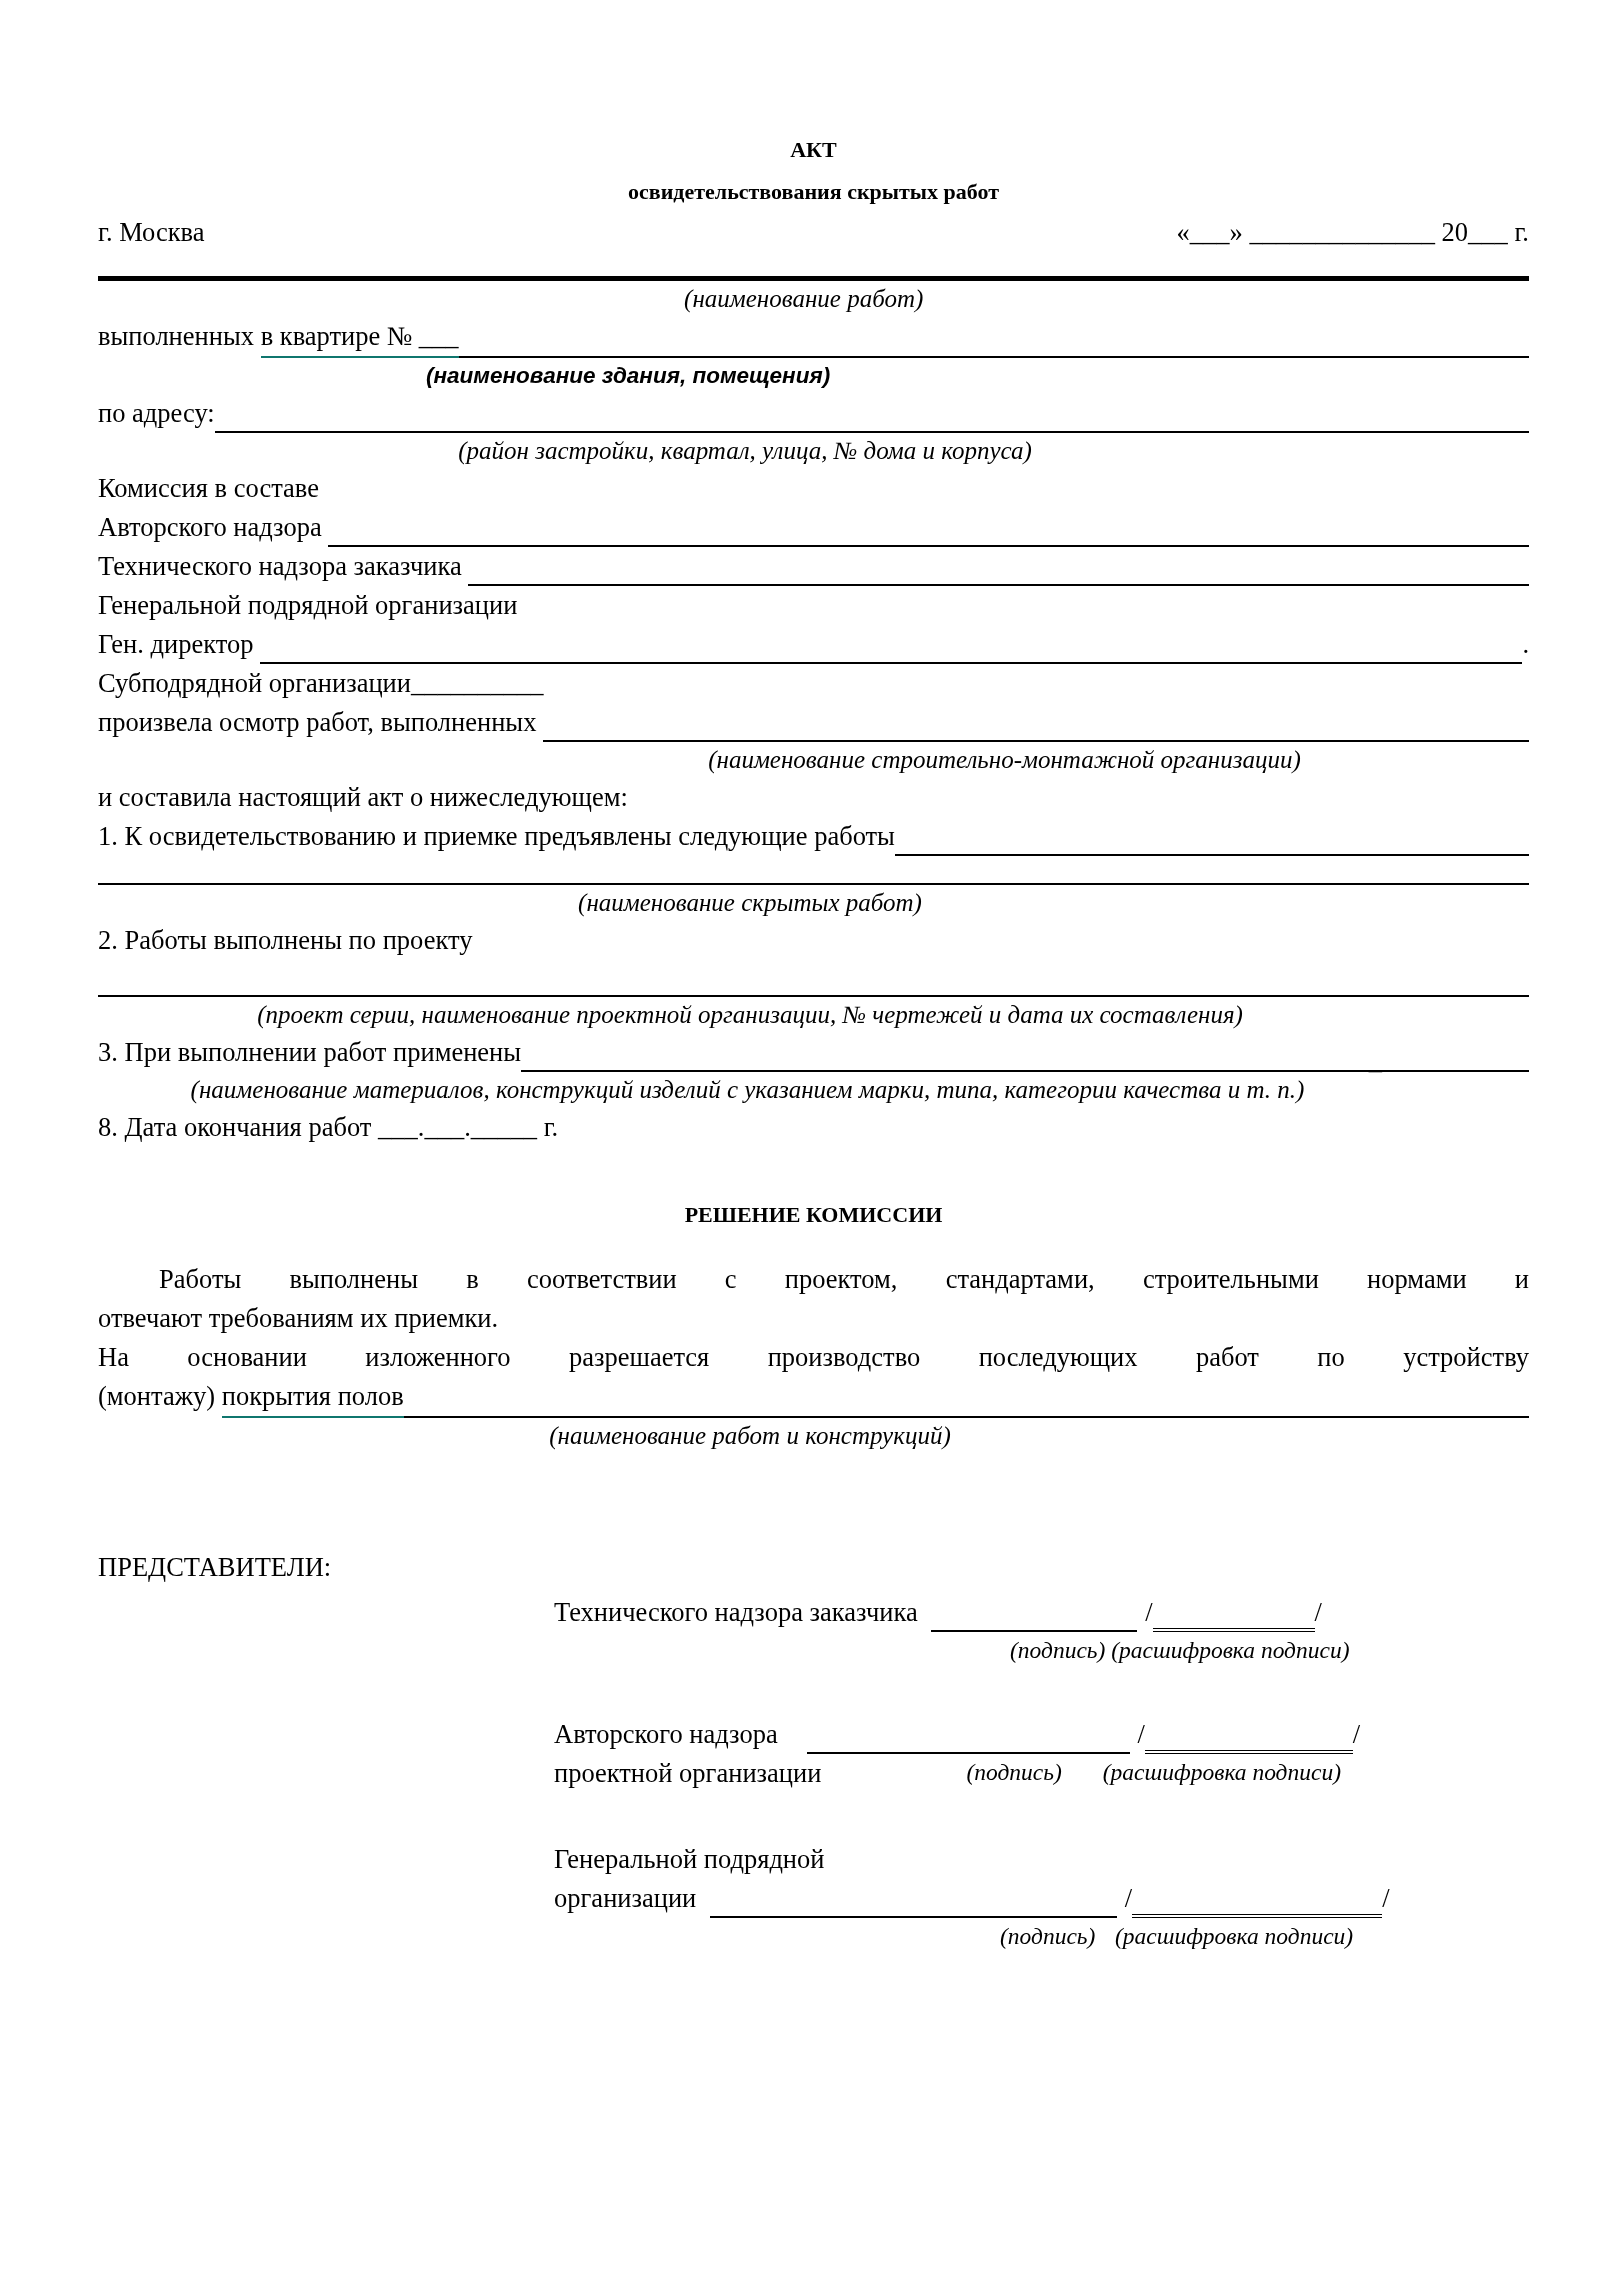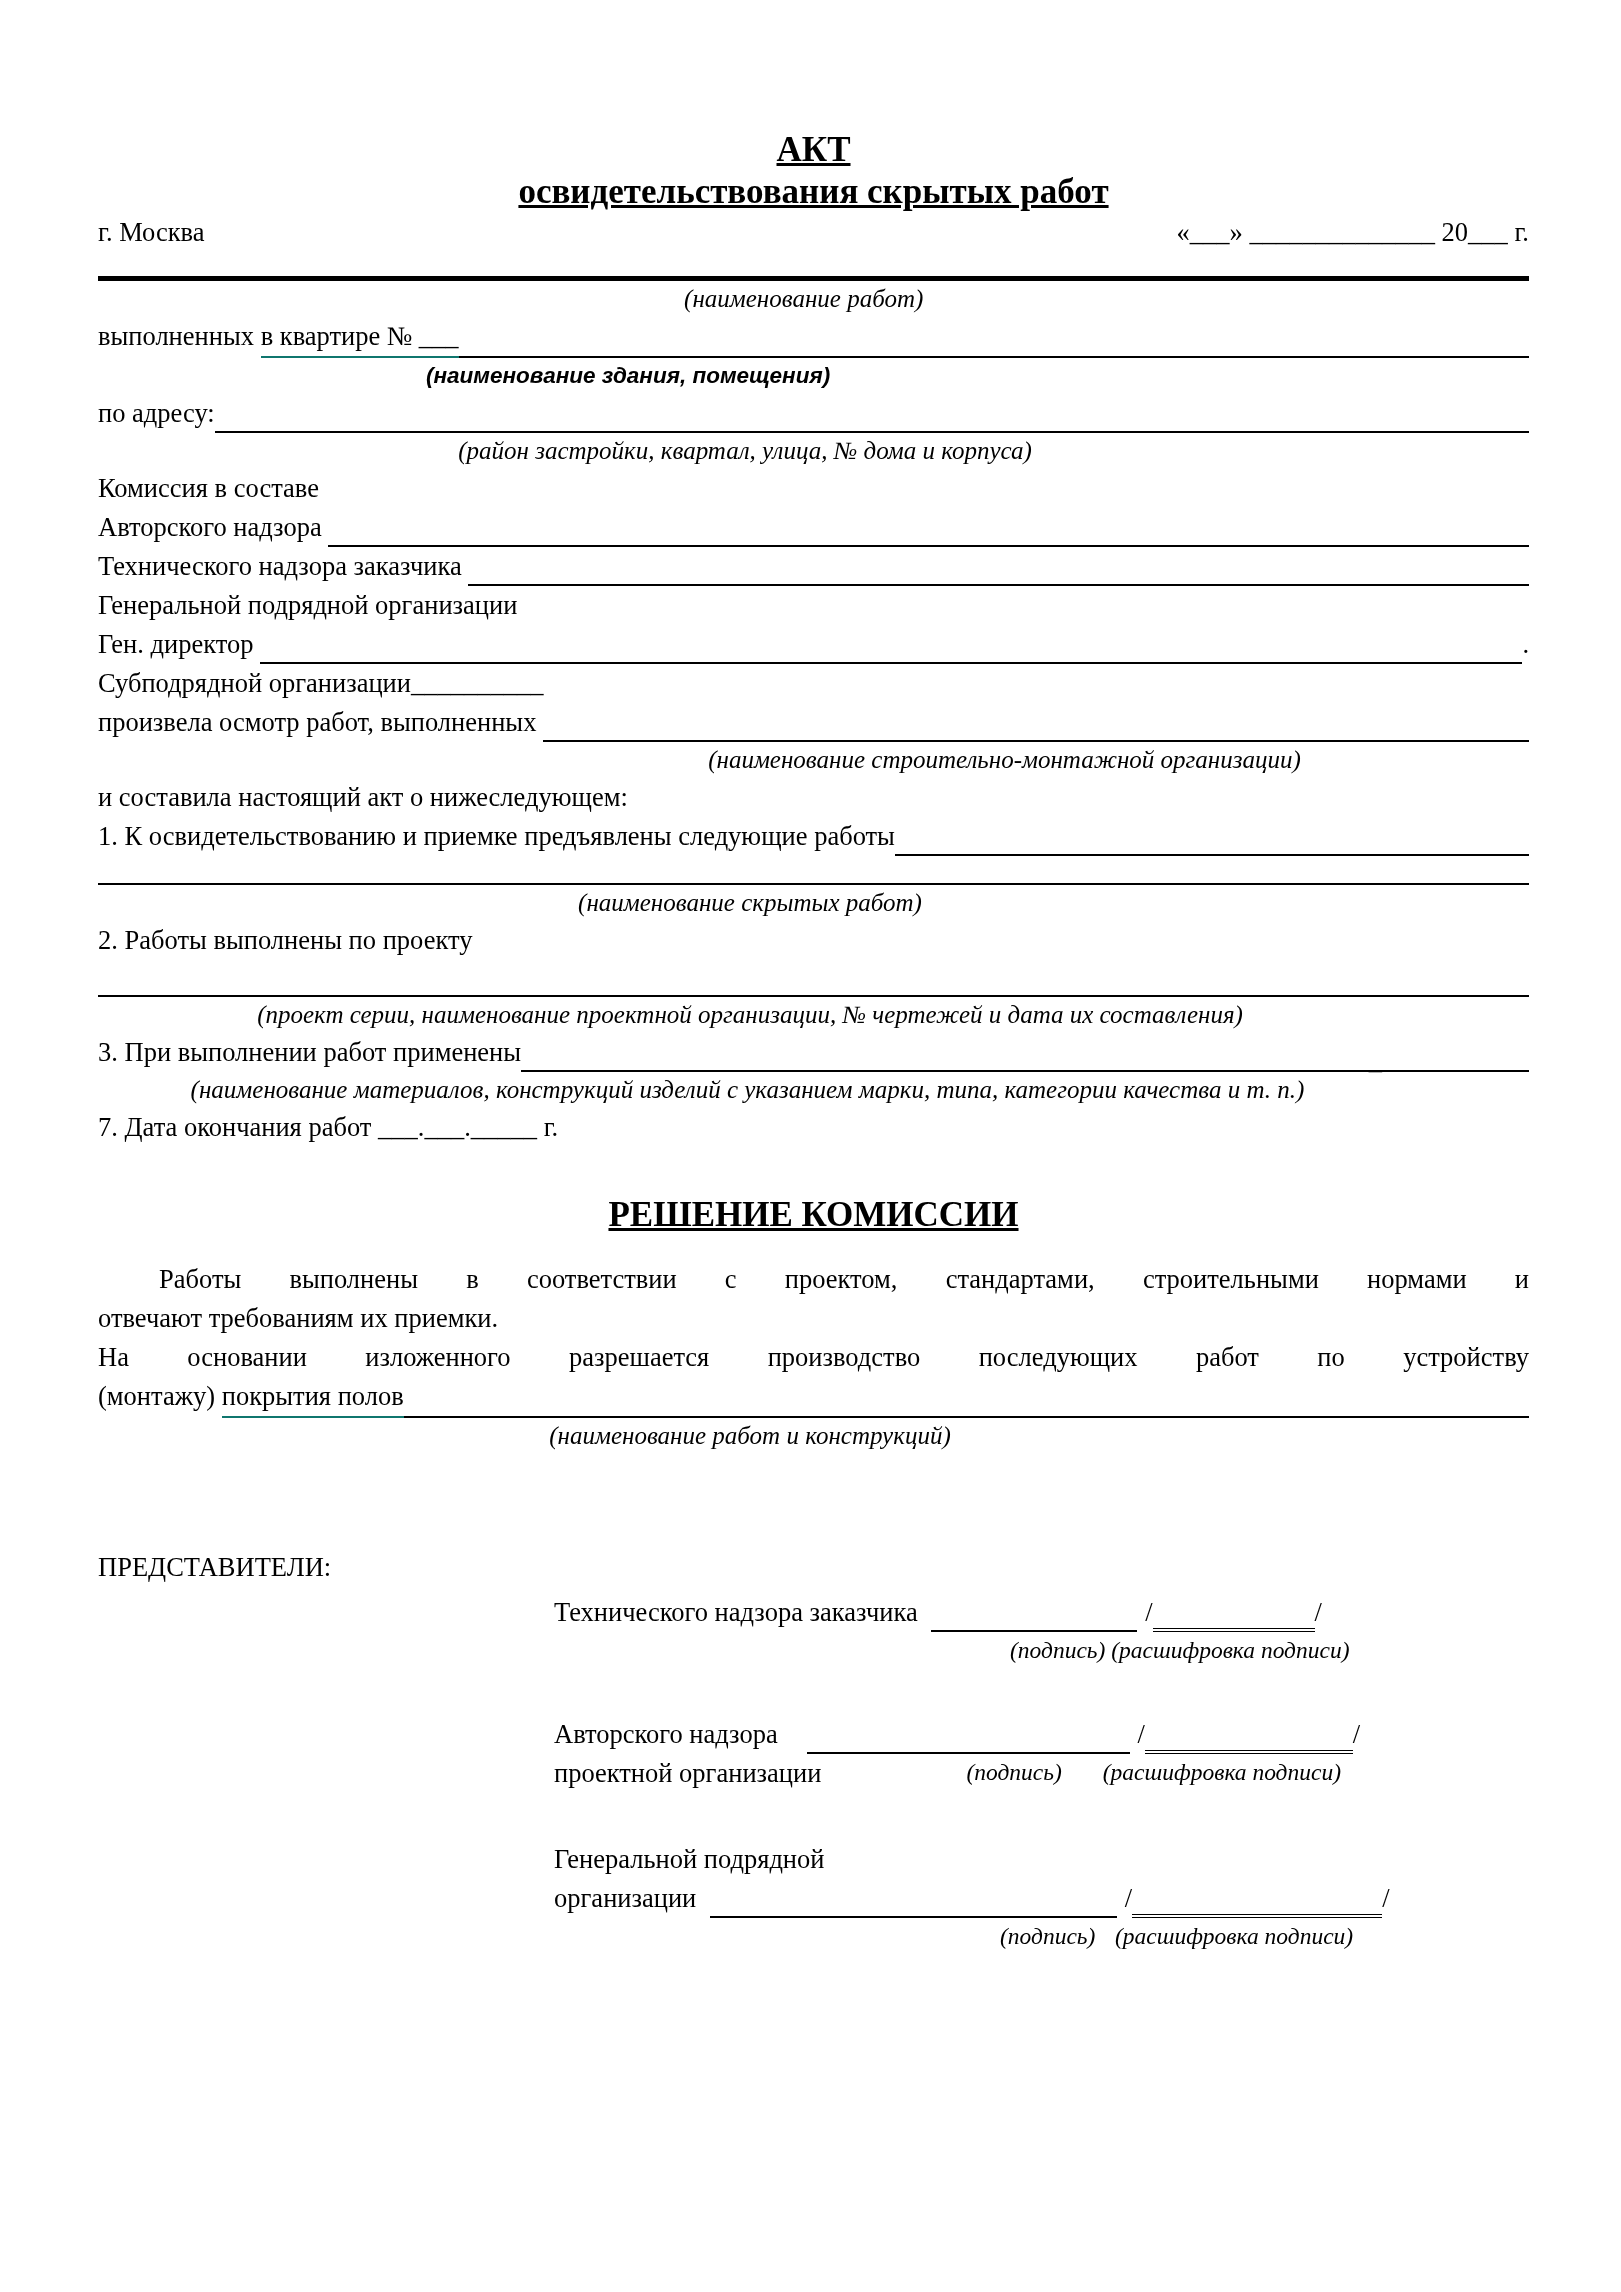--- a/index.html
+++ b/index.html
@@ -9,21 +9,21 @@
     margin:0 auto;
     background:#fff;color:#000;
     font-family:"Liberation Serif", serif;
     font-size:26.5px;line-height:39px;
     box-sizing:border-box;
     padding:129px 92px 0 98px;
     overflow:hidden;
   }
   .center{text-align:center;}
   .bold{font-weight:bold;}
-  .title{font-size:35px;line-height:42px;text-decoration:underline;}
+  .title{font-size:22px;line-height:42px;}
   .row{display:flex;align-items:stretch;position:relative;}
   .row .lbl{white-space:pre;flex:0 0 auto;}
   .fill{flex:1 1 auto;border-bottom:2px solid #000;}
   .fillw{flex:0 0 auto;border-bottom:2px solid #000;}
   .dbl{flex:0 0 auto;border-bottom:4.9px double #000;}
   .u{border-bottom:2px solid #0f766e;white-space:pre;flex:0 0 auto;}
   .cap{font-style:italic;font-size:25px;line-height:36px;}
   .cap-sans{font-family:"Liberation Sans", sans-serif;font-style:italic;font-size:22.5px;line-height:36px;}
   .rule-thick{border-top:5.9px solid #000;margin-top:23.5px;}
   .city-row{display:flex;justify-content:space-between;gap:43px;}
@@ -116,21 +116,21 @@
   <div class="cap center" style="padding-right:127px;">(проект серии, наименование проектной организации, № чертежей и дата их составления)</div>
 
   <div class="row">
     <span class="lbl">3. При выполнении работ применены</span>
     <span class="fill"></span>
     <span class="subdash">_</span>
   </div>
 
   <div class="cap center" style="padding-right:132px;">(наименование материалов, конструкций изделий с указанием марки, типа, категории качества и т. п.)</div>
 
-  <div>7. Дата окончания работ ___.___._____ г.</div>
+  <div>8. Дата окончания работ ___.___._____ г.</div>
 
   <div class="center bold title" style="margin-top:47px;">РЕШЕНИЕ КОМИССИИ</div>
 
   <div class="just indent">Работы выполнены в соответствии с проектом, стандартами, строительными нормами и</div>
   <div>отвечают требованиям их приемки.</div>
   <div class="just">На основании изложенного разрешается производство последующих работ по устройству</div>
 
   <div class="row">
     <span class="lbl">(монтажу) </span>
     <span class="u">покрытия полов</span>

